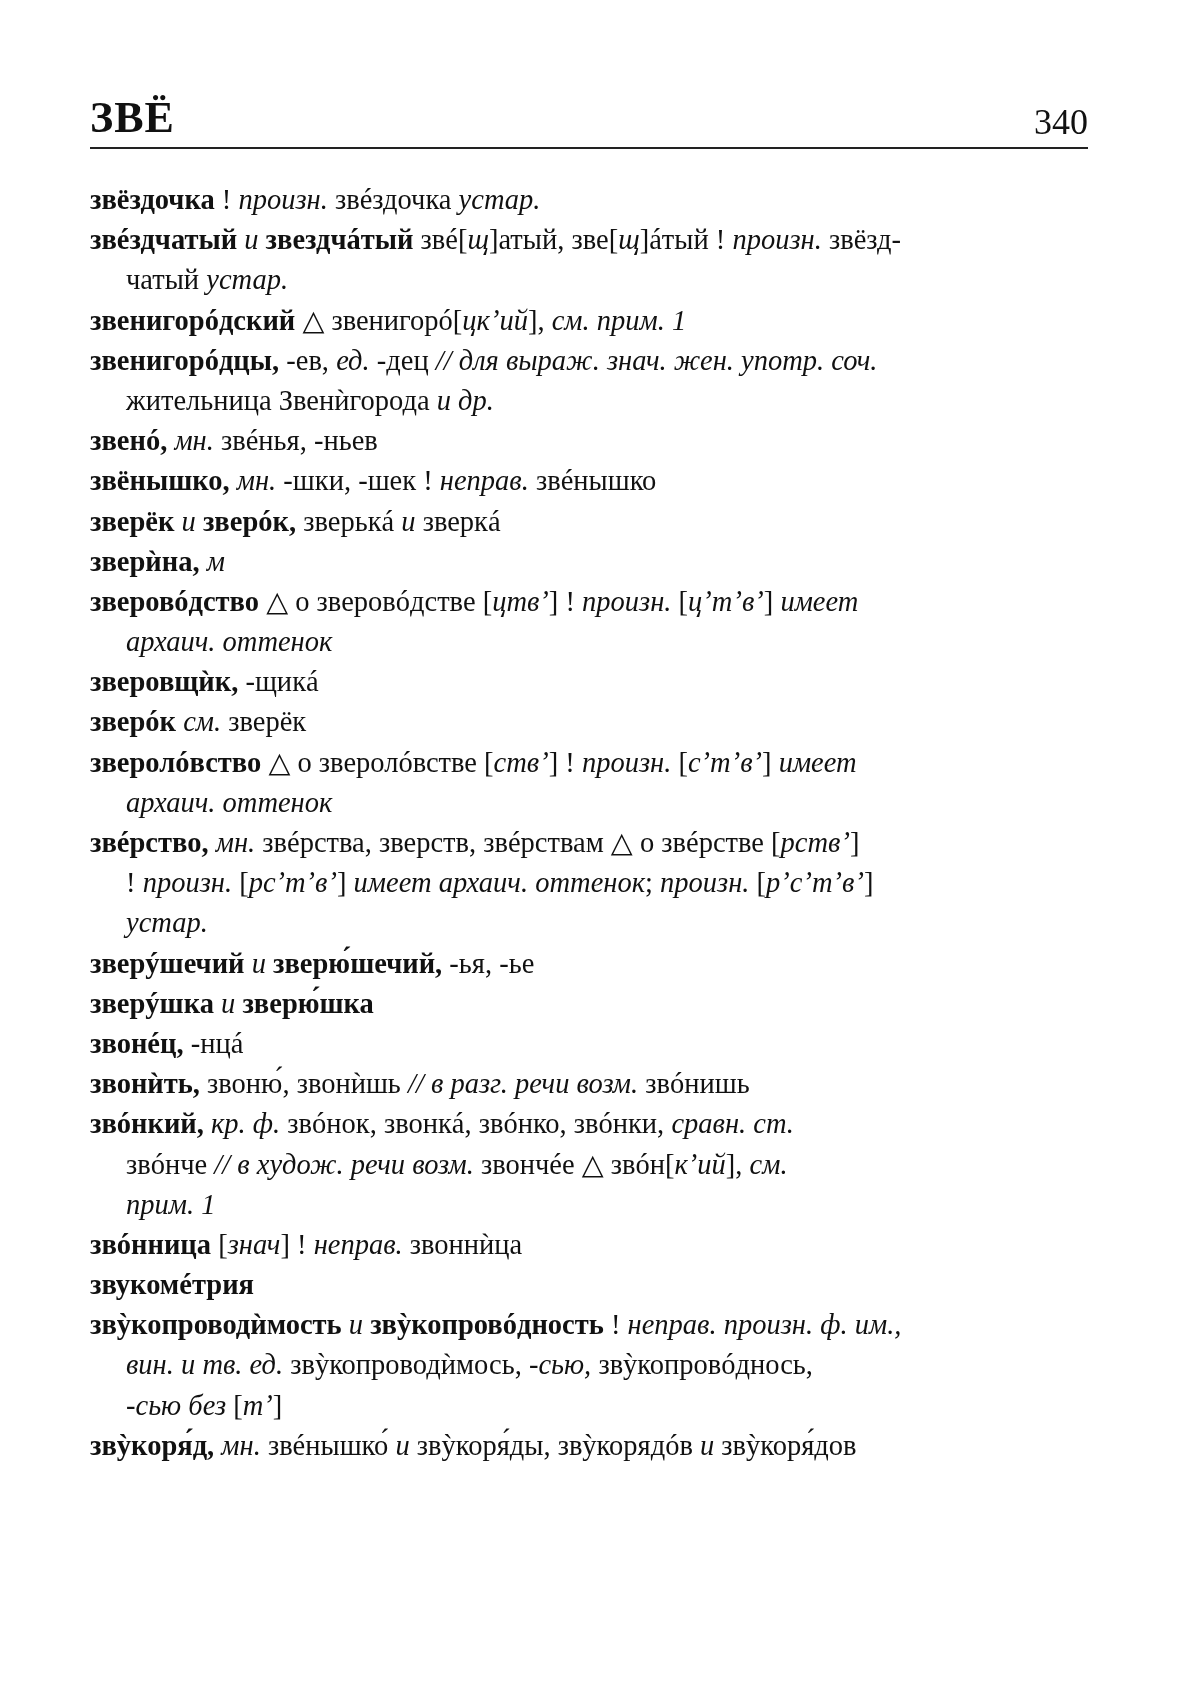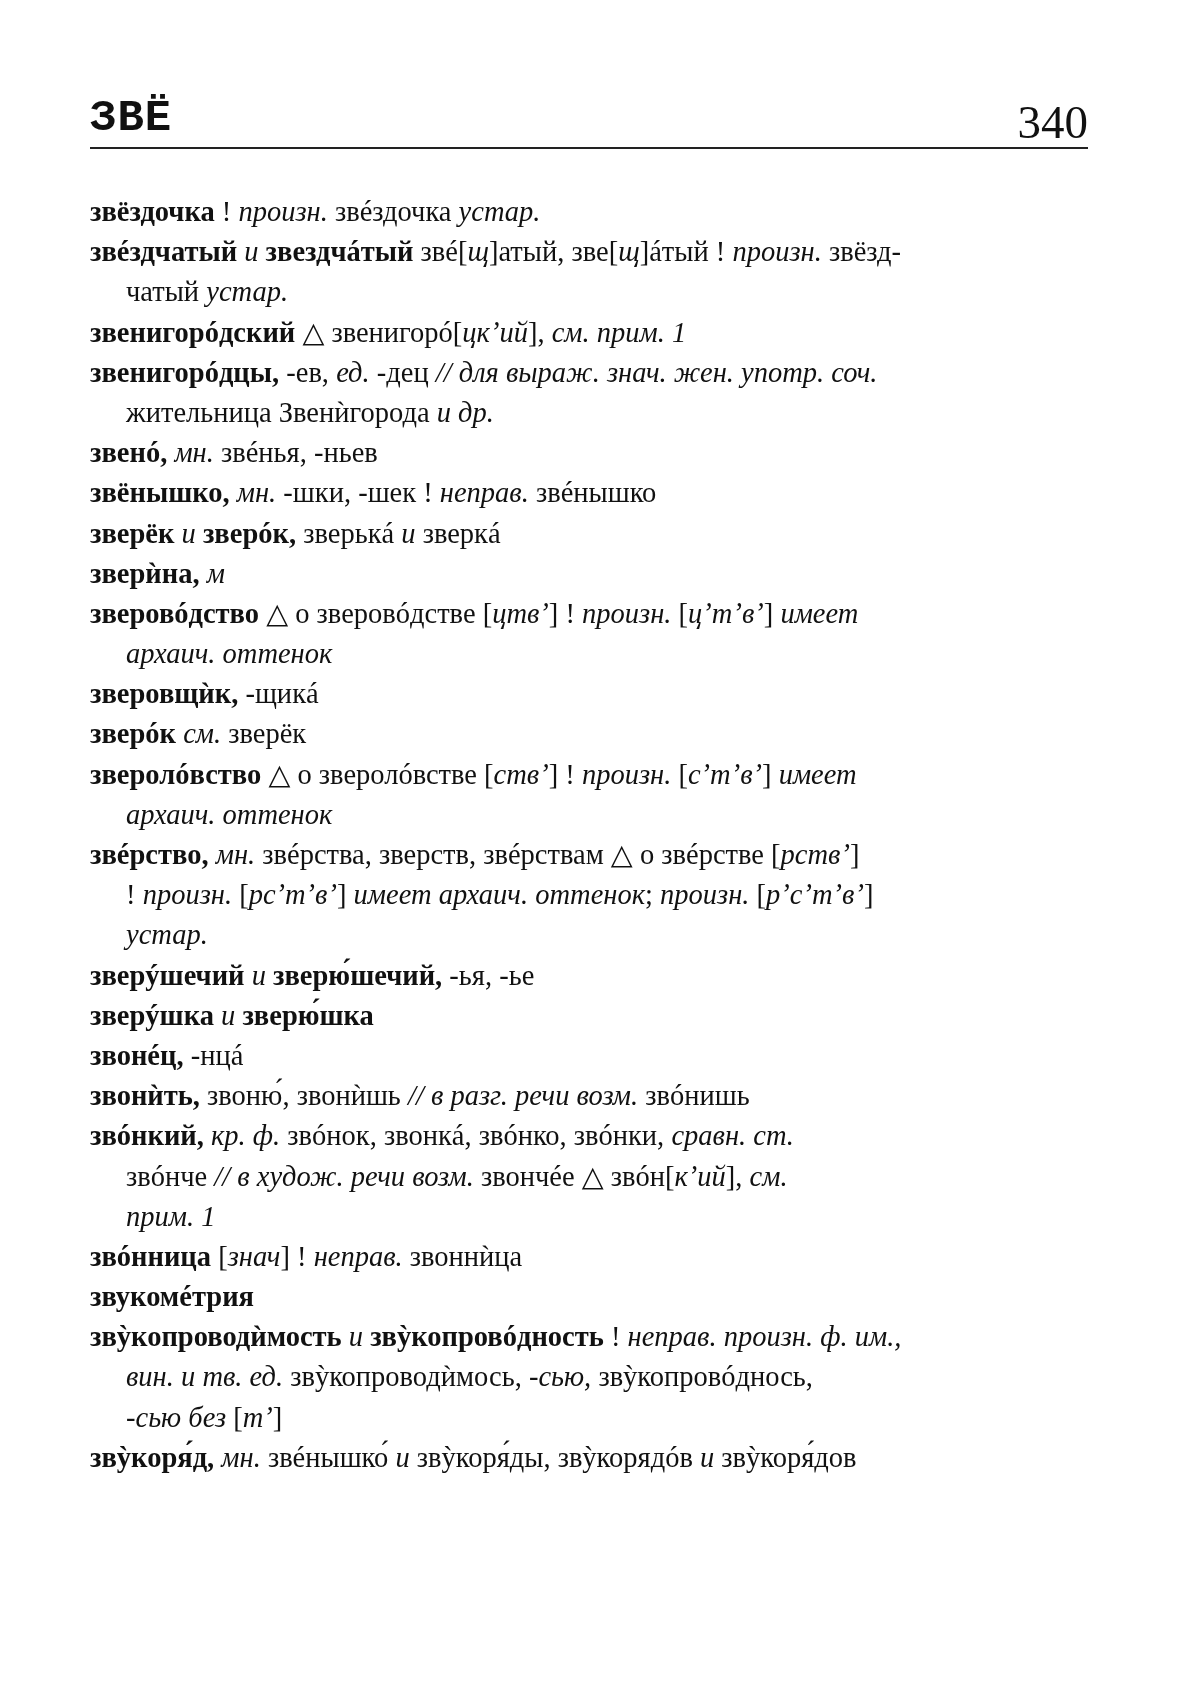--- a/index.html
+++ b/index.html
@@ -1,23 +1,23 @@
 <!DOCTYPE html>
 <html><head>
 <meta charset="utf-8">
 <style>
   html, body { margin: 0; padding: 0; background: #ffffff; }
   body { width: 1178px; height: 1700px; position: relative; overflow: hidden;
          font-family: "Liberation Serif", "DejaVu Serif", serif; color: #111; }
   .header { position: absolute; left: 90px; top: 88px; width: 998px; height: 60px; }
-  .running-head { position: absolute; left: 0; top: 0; font-family: Liberation Mono, monospace;
+  .running-head { position: absolute; left: 0; top: 0; font-family: Liberation Serif, serif;
                   font-weight: bold; font-size: 44px; letter-spacing: 1px; line-height: 60px; }
-  .page-num { position: absolute; right: 0; top: 4px; font-size: 47px; line-height: 60px; }
+  .page-num { position: absolute; right: 0; top: 4px; font-size: 36px; line-height: 60px; }
   .rule { position: absolute; left: 90px; top: 147px; width: 998px; height: 2px; background: #222; }
-  .body-text { position: absolute; left: 90px; top: 192px; width: 1000px; }
+  .body-text { position: absolute; left: 90px; top: 180px; width: 1000px; }
   .line { font-size: 28.5px; line-height: 40.2px; height: 40.2px; white-space: nowrap; }
   .line.cont { padding-left: 36px; }
   .hw { font-weight: bold; font-family: "Liberation Serif", serif; }
   .it { font-style: italic; }
   .sep { white-space: pre; }
 </style>
 </head>
 <body>
 
 <div class="header">

